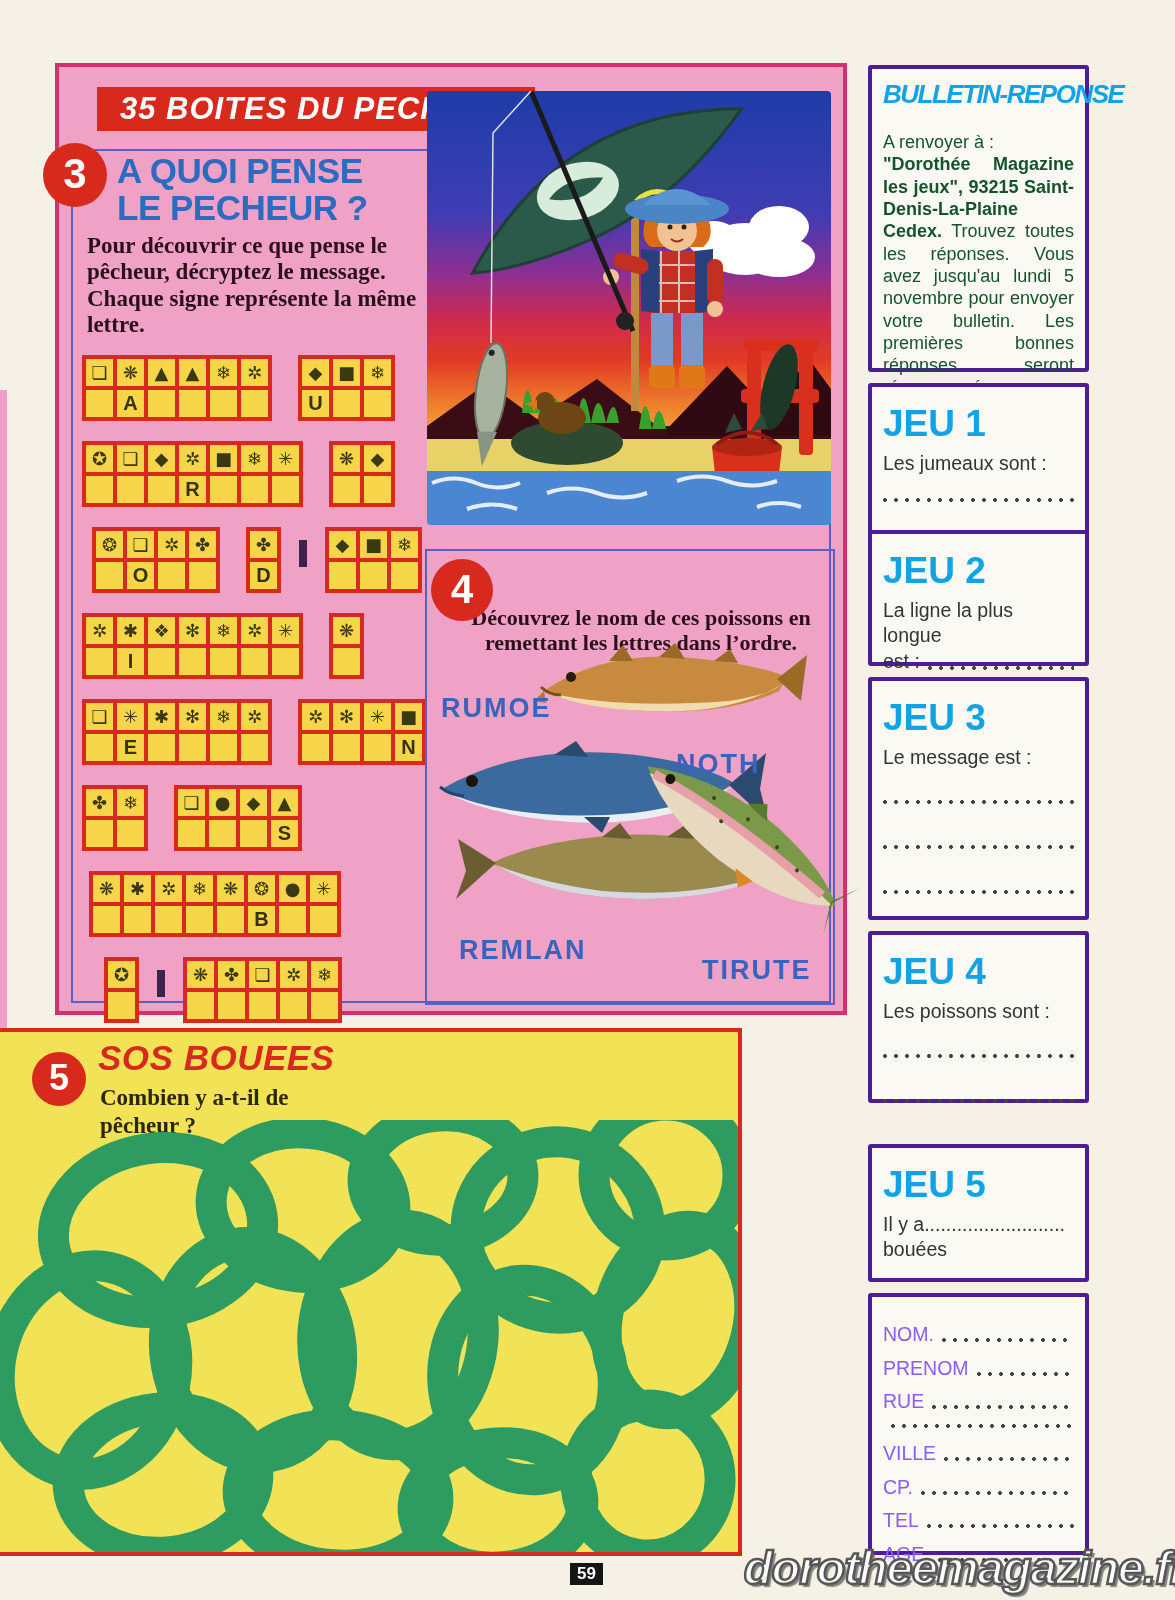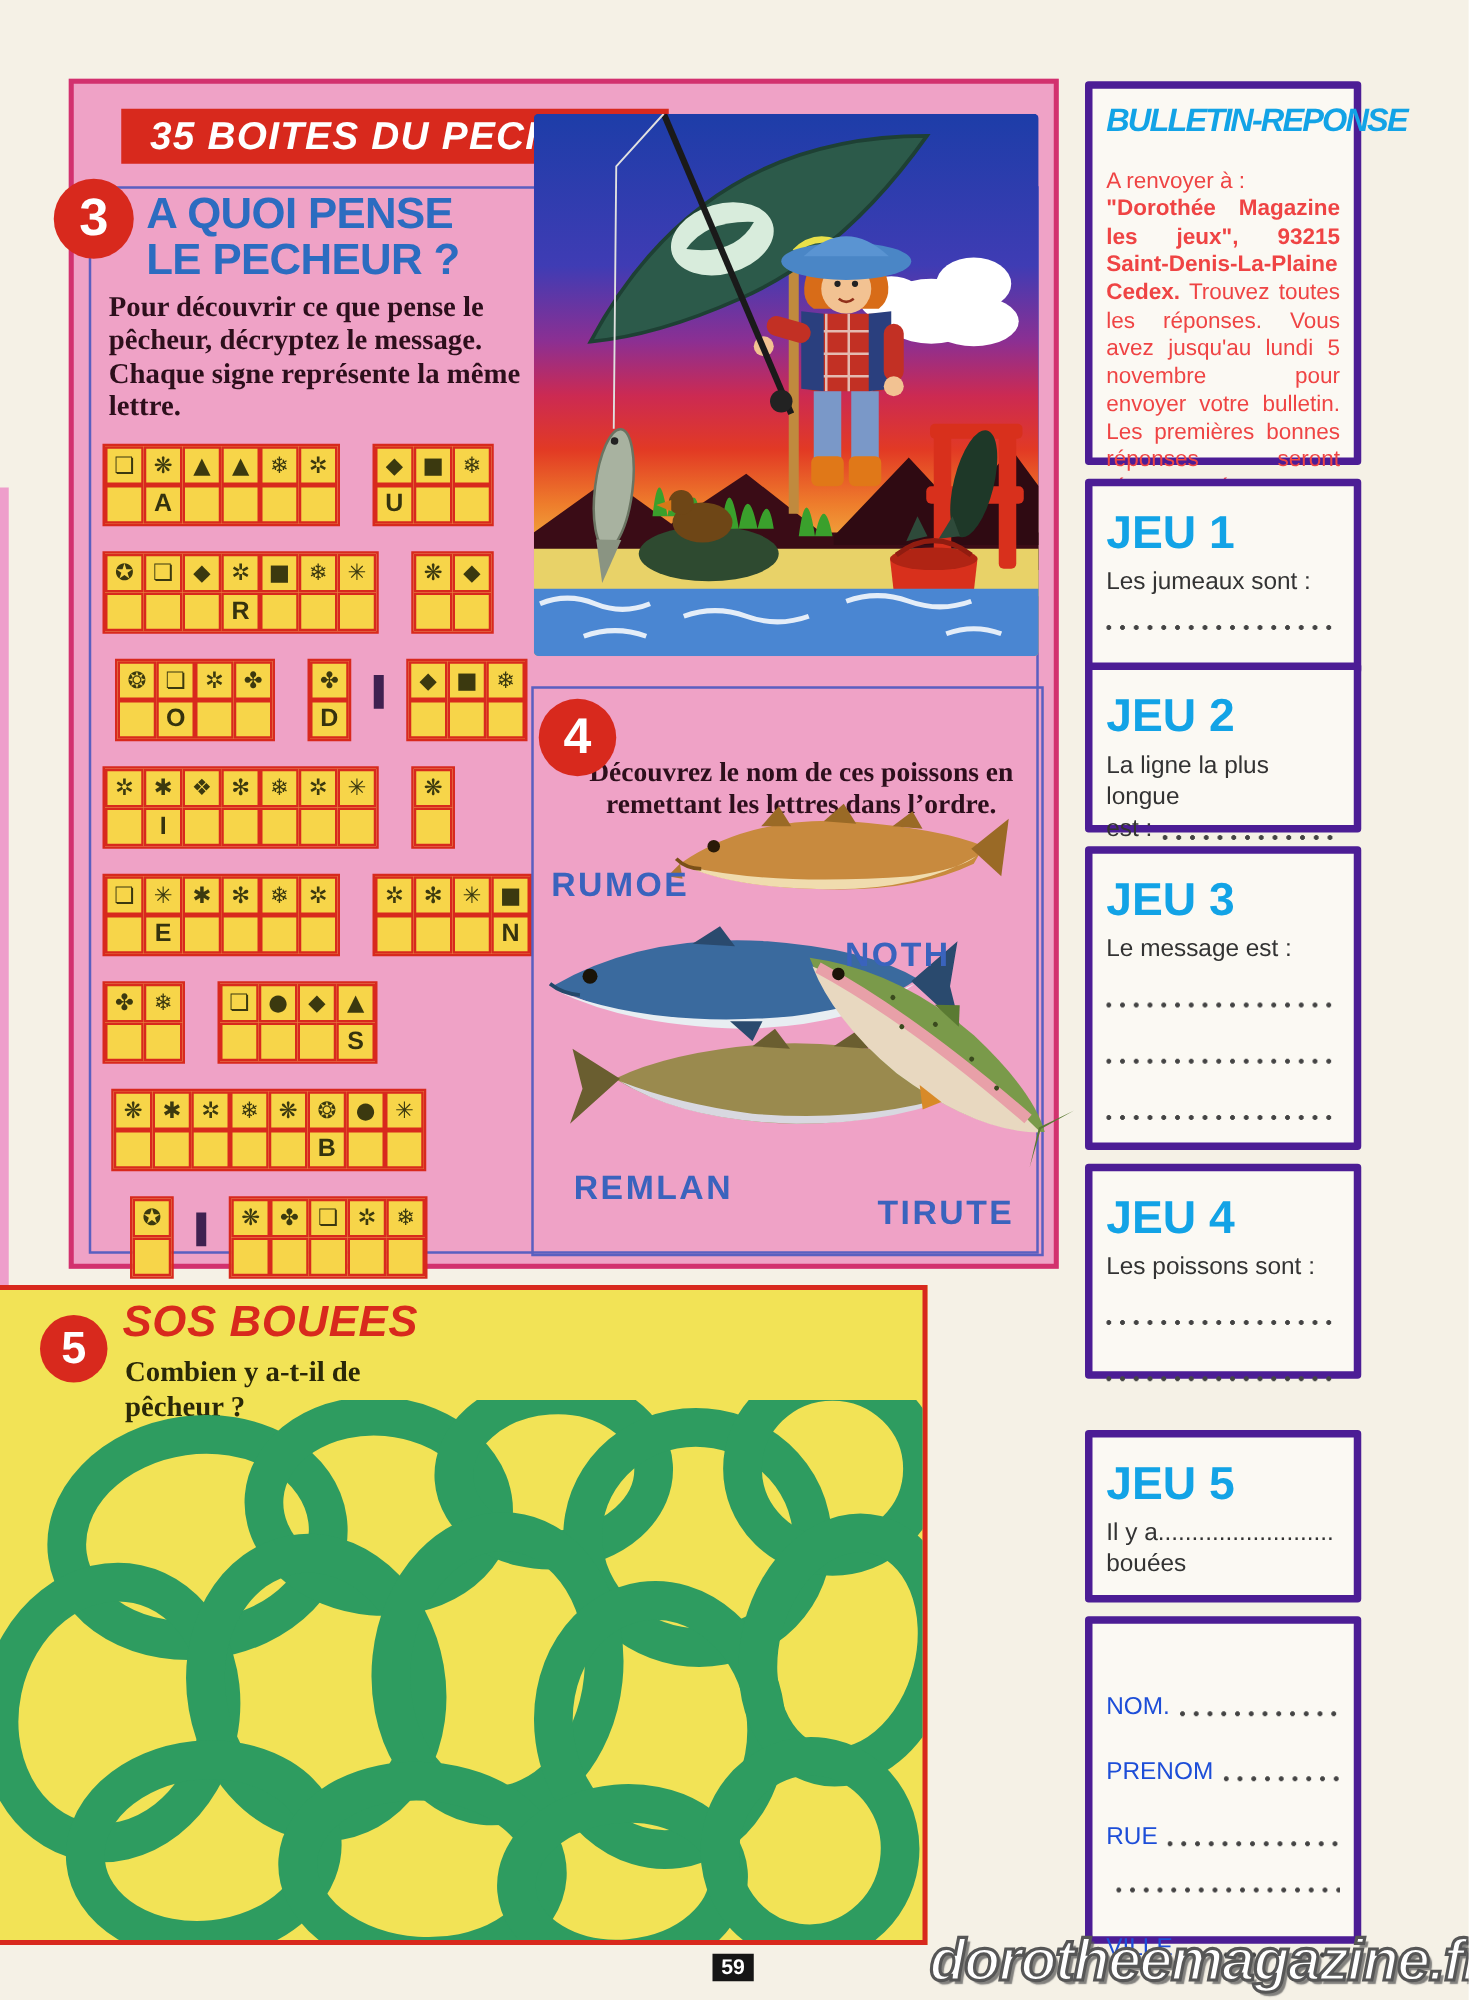--- a/index.html
+++ b/index.html
@@ -49,41 +49,41 @@
 
   
   .sos-box{position:absolute;left:-6px;top:1028px;width:748px;height:528px;background:#f2e356;
            border:4px solid #d8291d;box-sizing:border-box;overflow:hidden;}
   .sos-title{position:absolute;left:100px;top:6px;color:#d8291d;font-size:35px;font-weight:bold;
              font-style:italic;letter-spacing:0.5px;}
   .sos-q{position:absolute;left:102px;top:52px;width:250px;font-size:23px;line-height:1.2;color:#2a2808;}
   .rings{position:absolute;left:0;top:88px;width:744px;height:434px;}
 
   
-  .rc-box{position:absolute;left:868px;width:221px;background:#fbf9f3;border:6px solid #4c1d95;
+  .rc-box{position:absolute;left:868px;width:221px;background:#fbf9f3;border:4px solid #4c1d95;
           box-sizing:border-box;border-radius:3px;padding:8px 11px;}
   #bulletin{top:65px;height:307px;}
   .b-title{color:#12a3e6;font-size:26px;font-weight:bold;font-style:italic;letter-spacing:-1.5px;
            margin:2px 0 6px 0;white-space:nowrap;}
-  .b-text{font-size:18px;color:#ef4444;line-height:1.24;text-align:justify;margin-top:21px;}
+  .b-text{font-size:18px;color:#14532d;line-height:1.24;text-align:justify;margin-top:21px;}
   .b-bold{font-weight:bold;}
   #jeu1{top:383px;height:156px;}
   #jeu2{top:530px;height:136px;}
   #jeu3{top:677px;height:243px;}
   #jeu4{top:931px;height:172px;}
   #jeu5{top:1144px;height:138px;}
   #formbox{top:1293px;height:262px;padding-top:26px;}
   .j-title{color:#12a3e6;font-size:37px;font-weight:bold;margin:8px 0 6px 0;}
   .j-text{font-size:19.5px;color:#333;line-height:1.3;}
   .dotline{height:4px;background-image:radial-gradient(circle at 2px 2px,#444 1.7px,transparent 2.2px);
            background-size:11px 4px;background-repeat:repeat-x;}
   .dotlines{display:flex;flex-direction:column;gap:41px;margin-top:30px;}
   .inlinedots{display:flex;align-items:flex-end;}
   .inlinedots .dotline{flex:1;margin:0 0 4px 8px;}
-  .frow{display:flex;align-items:flex-end;margin-bottom:10.5px;font-size:19.5px;color:#1d4ed8;margin-top:29px;}
+  .frow{display:flex;align-items:flex-end;margin-bottom:10.5px;font-size:19.5px;color:#8b5cf6;}
   .frow .dotline{flex:1;margin:0 0 4px 8px;}
 
   
   .pagenum{position:absolute;left:570px;top:1563px;background:#151515;color:#fff;font-weight:bold;
            font-size:17px;padding:1px 7px;}
   .watermark{position:absolute;right:-12px;top:1540px;font-size:47px;font-weight:bold;font-style:italic;
              color:#fff;-webkit-text-stroke:2.5px #565656;text-shadow:3px 3px 1px rgba(90,90,90,0.75);
              letter-spacing:-1px;white-space:nowrap;z-index:9;}
 </style>
 </head>

